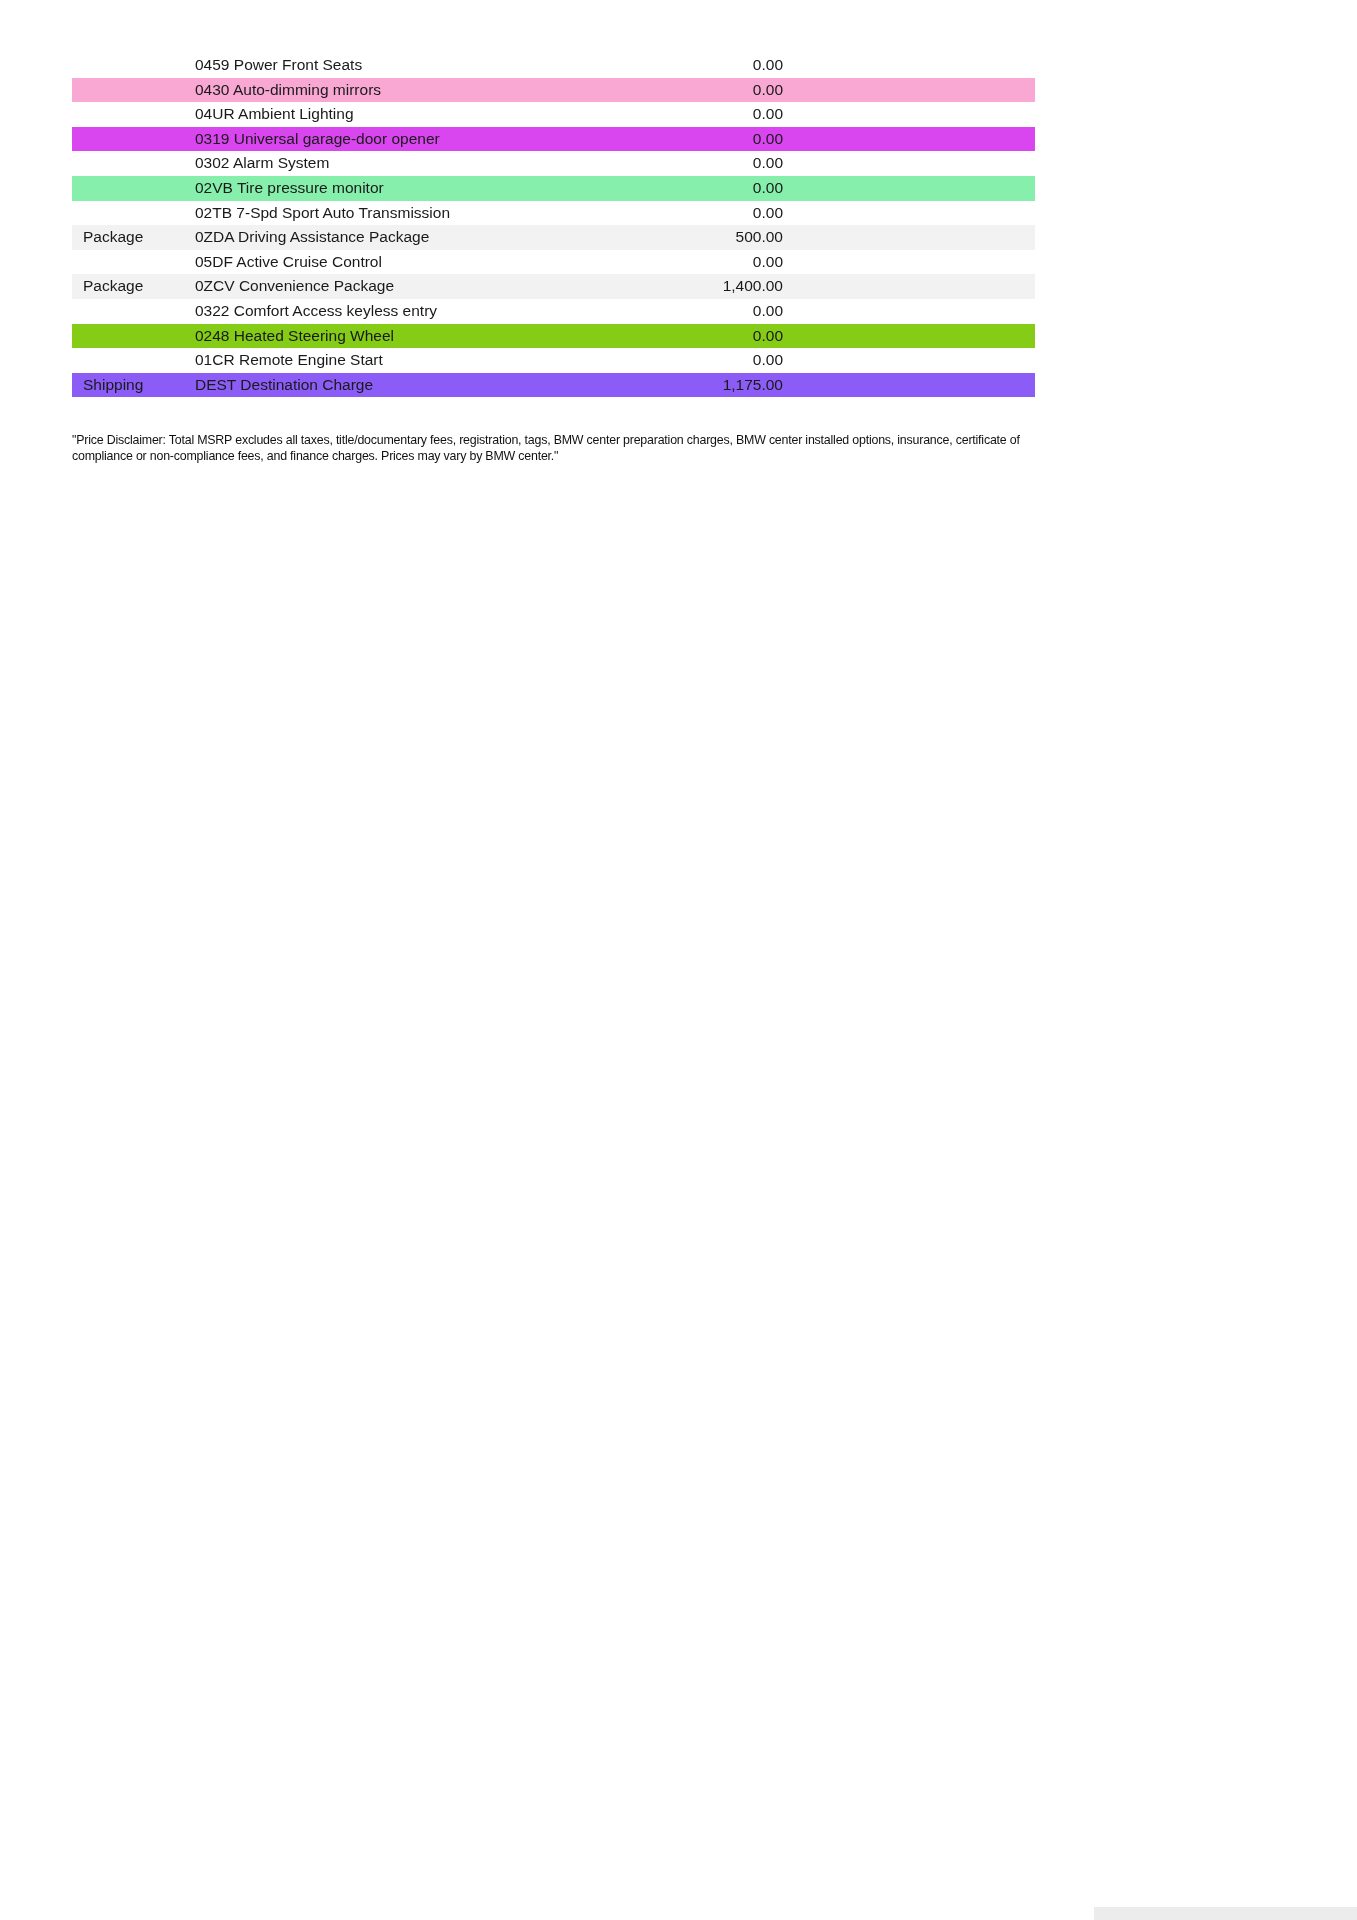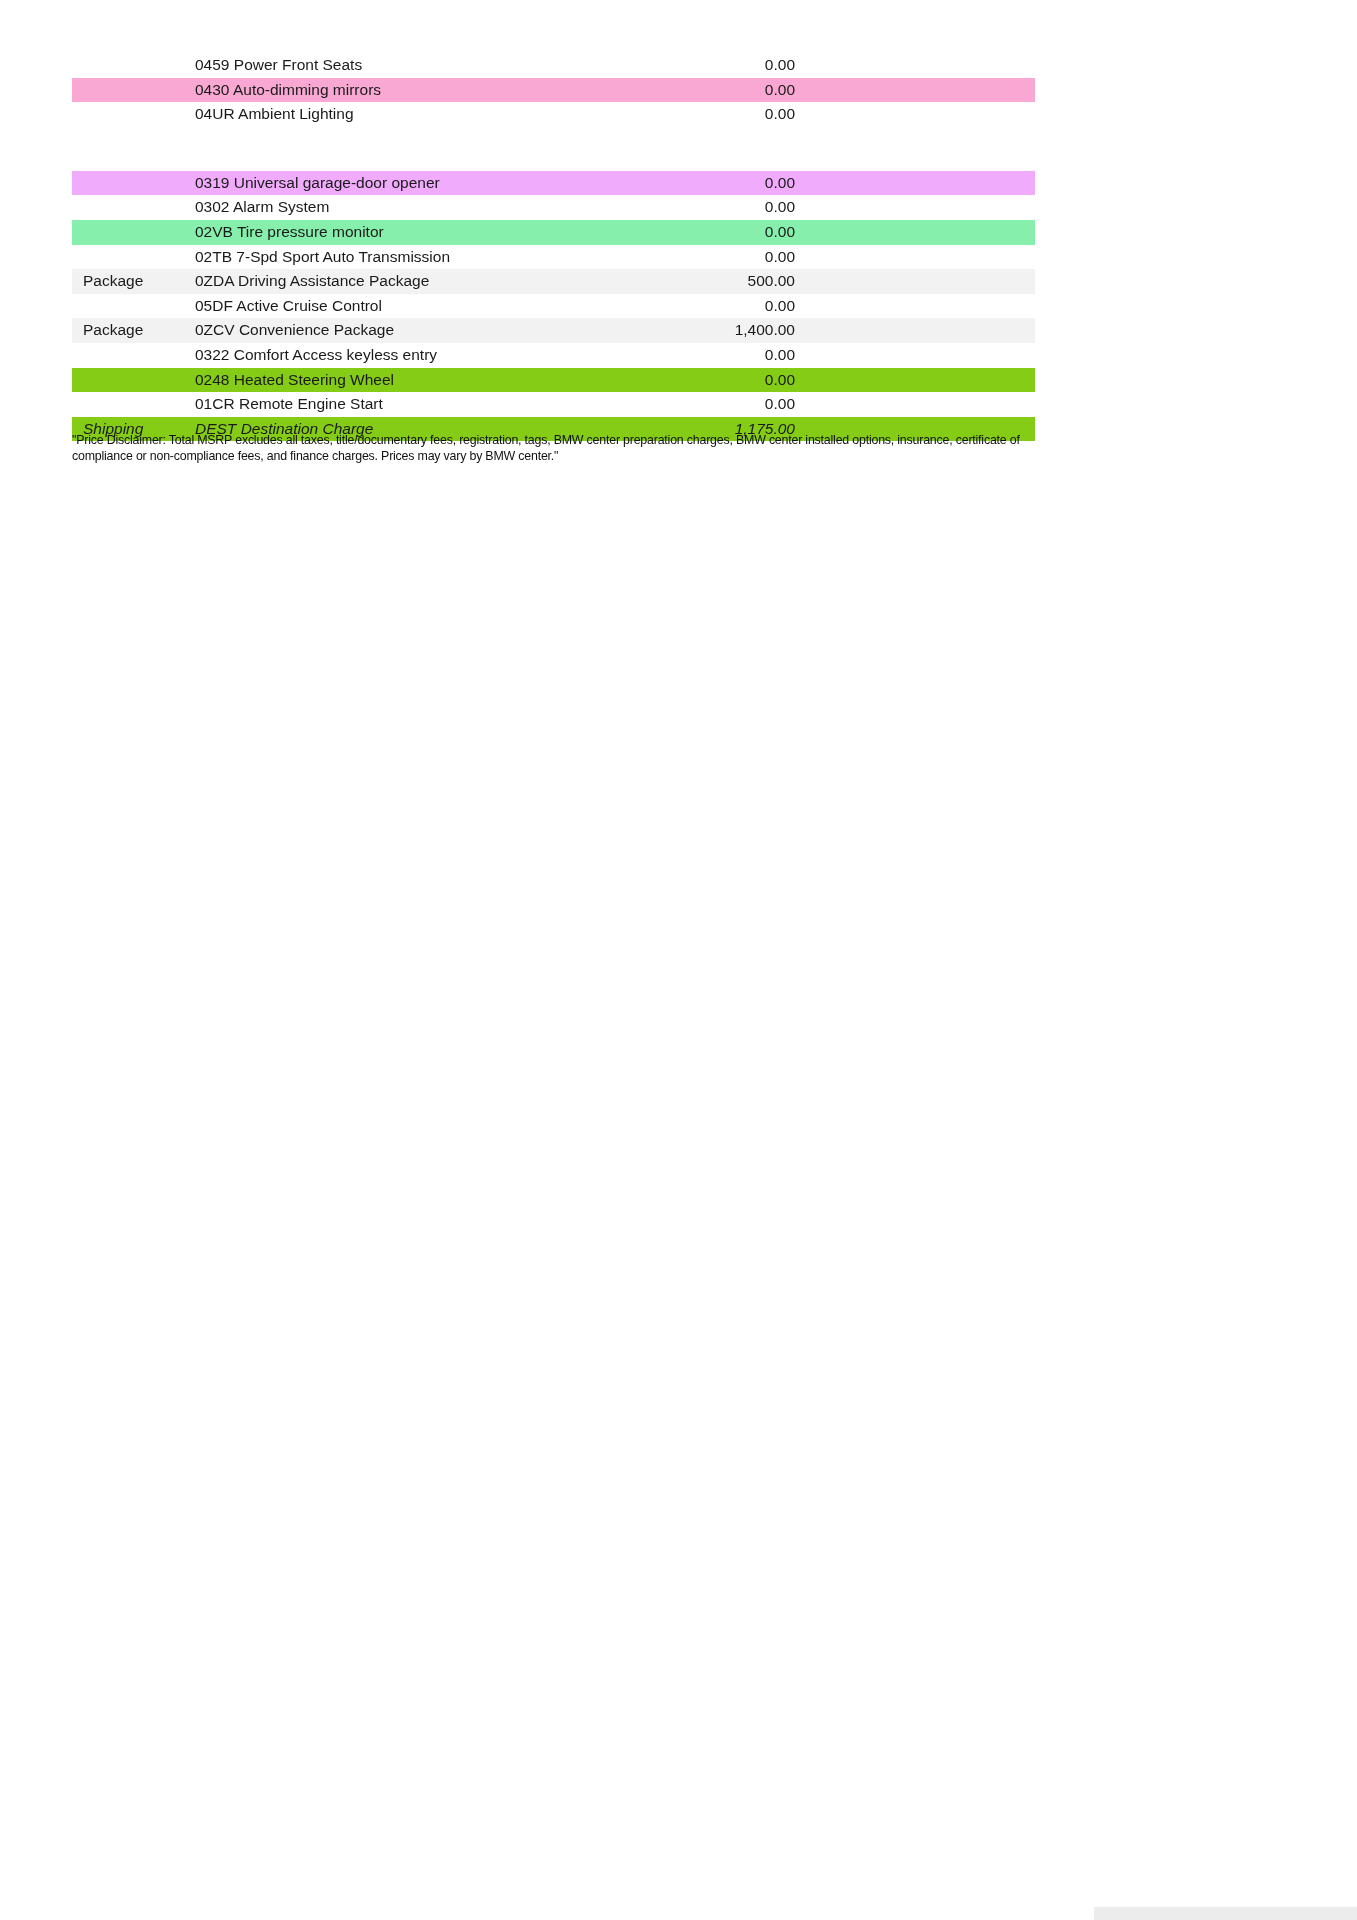--- a/index.html
+++ b/index.html
@@ -39,21 +39,21 @@
     font-size: 15.5px;
     white-space: nowrap;
   }
   .cat {
     left: 11px;
   }
   .desc {
     left: 123px;
   }
   .amt {
-    right: 240px;
+    right: 252px;
     text-align: right;
   }
   .disclaimer {
     position: absolute;
     top: 433px;
     left: 72px;
     width: 948px;
     margin: 0;
     font-size: 12.4px;
     line-height: 15.5px;
@@ -82,21 +82,21 @@
       <div class="row" style="background: #f9a8d4;">
         <span class="cell cat"></span>
         <span class="cell desc">0430 Auto-dimming mirrors</span>
         <span class="cell amt">0.00</span>
       </div>
       <div class="row">
         <span class="cell cat"></span>
         <span class="cell desc">04UR Ambient Lighting</span>
         <span class="cell amt">0.00</span>
       </div>
-      <div class="row" style="background: #f0abfc; margin-top: 44px;">
+      <div class="row" style="background: #d946ef;">
         <span class="cell cat"></span>
         <span class="cell desc">0319 Universal garage-door opener</span>
         <span class="cell amt">0.00</span>
       </div>
       <div class="row">
         <span class="cell cat"></span>
         <span class="cell desc">0302 Alarm System</span>
         <span class="cell amt">0.00</span>
       </div>
       <div class="row" style="background: #86efac;">
@@ -132,21 +132,21 @@
       <div class="row" style="background: #84cc16;">
         <span class="cell cat"></span>
         <span class="cell desc">0248 Heated Steering Wheel</span>
         <span class="cell amt">0.00</span>
       </div>
       <div class="row">
         <span class="cell cat"></span>
         <span class="cell desc">01CR Remote Engine Start</span>
         <span class="cell amt">0.00</span>
       </div>
-      <div class="row" style="background: #84cc16; font-style: italic;">
+      <div class="row" style="background: #8b5cf6;">
         <span class="cell cat">Shipping</span>
         <span class="cell desc">DEST Destination Charge</span>
         <span class="cell amt">1,175.00</span>
       </div>
     </div>
 
   <p class="disclaimer">"Price Disclaimer: Total MSRP excludes all taxes, title/documentary fees, registration, tags, BMW center preparation charges, BMW center installed options, insurance, certificate of compliance or non-compliance fees, and finance charges. Prices may vary by BMW center."</p>
 
   <div class="bottom-strip" style="background: rgb(236, 236, 236);"></div>
 

